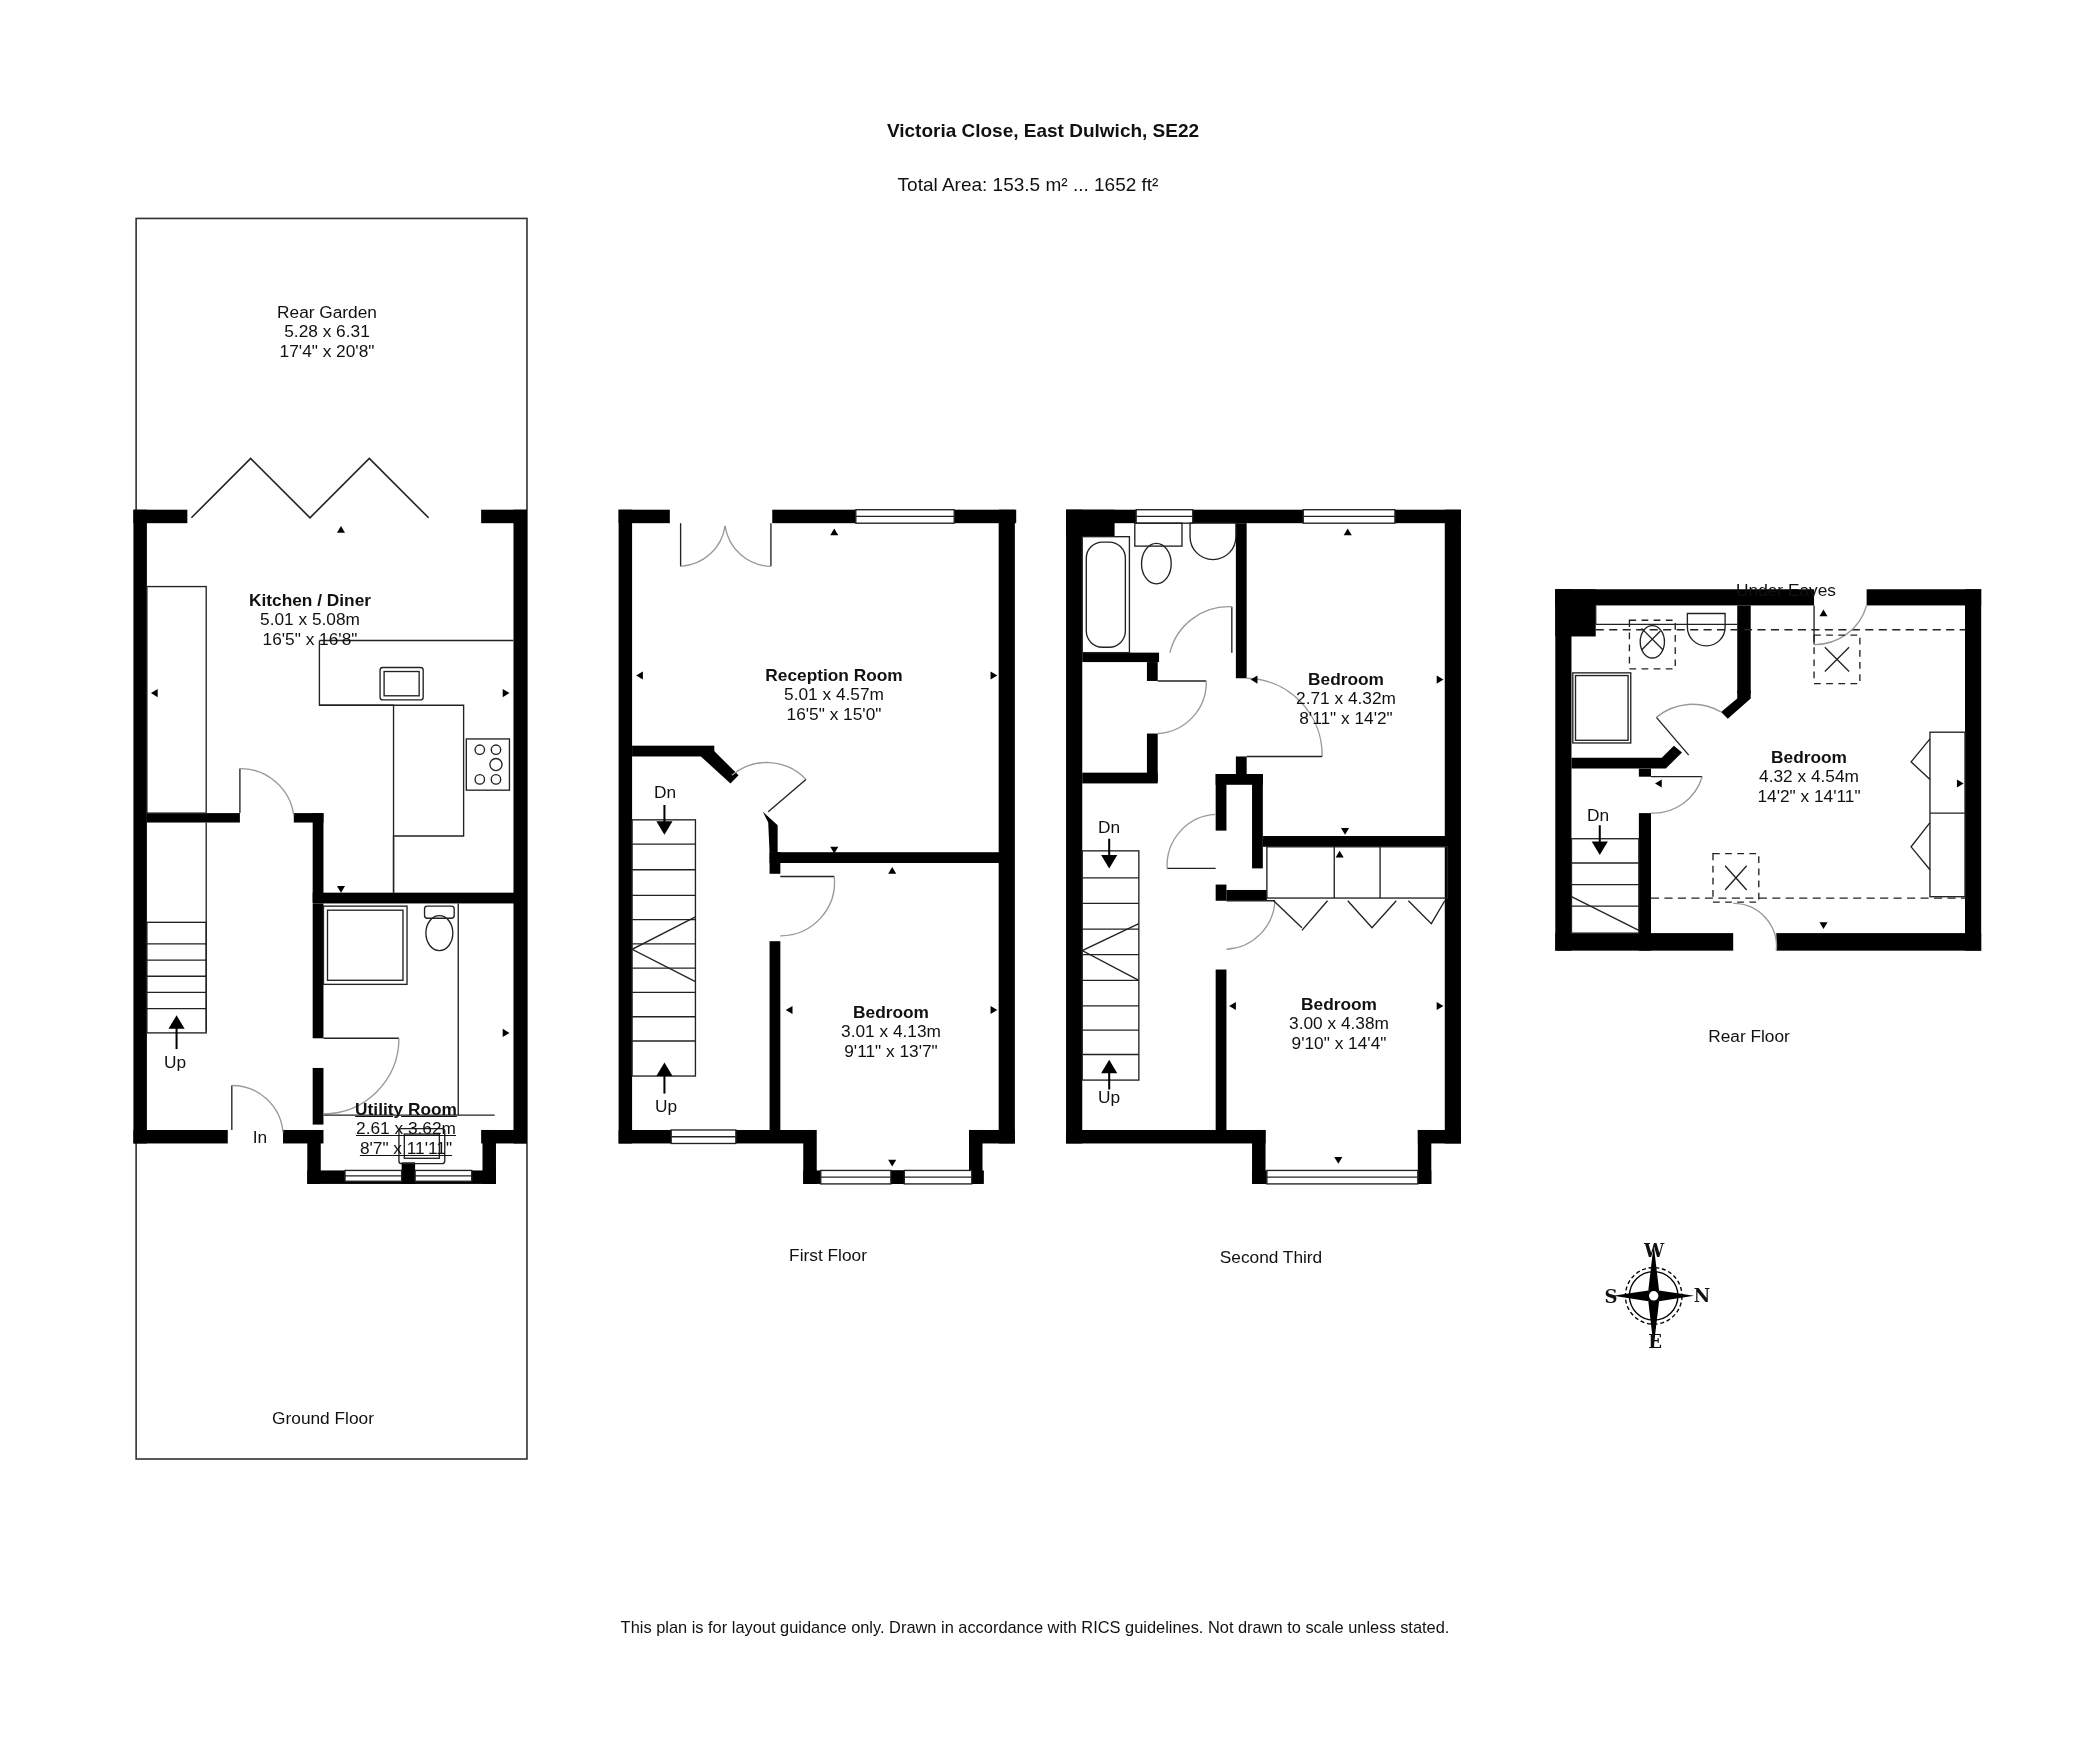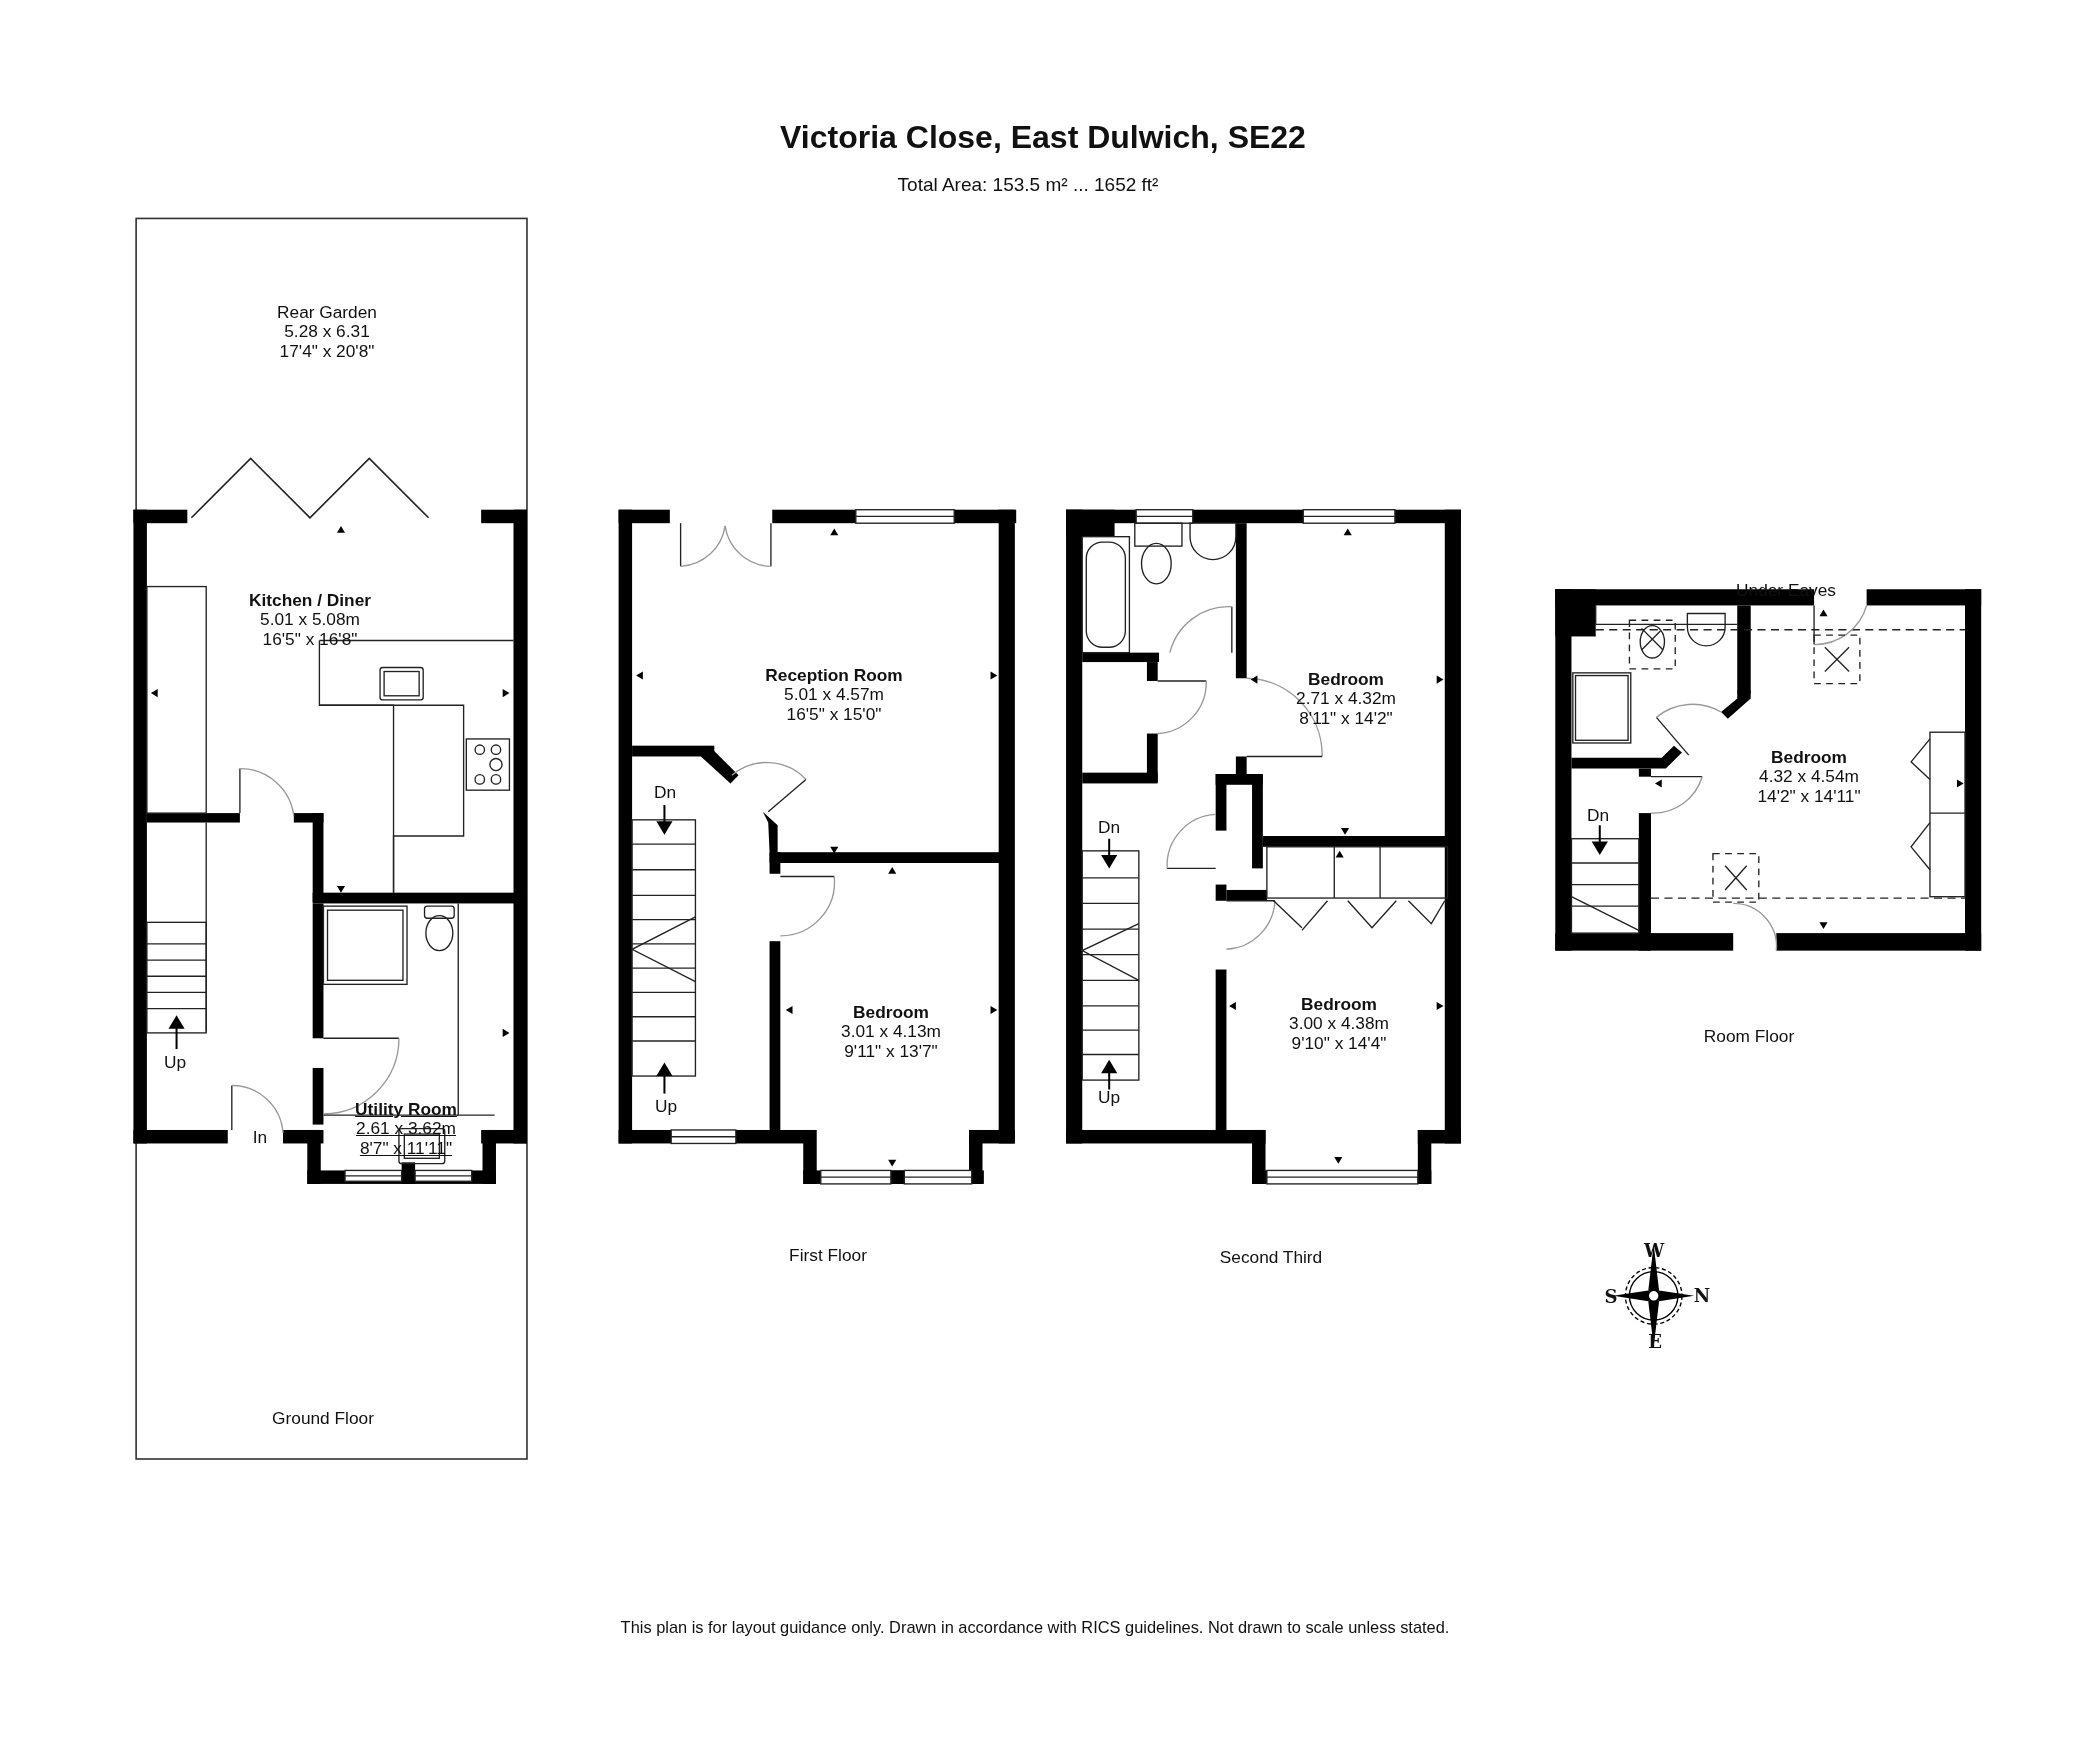--- a/index.html
+++ b/index.html
@@ -1,19 +1,19 @@
 <!DOCTYPE html>
 <html style="font-size:13px"><head>
 <meta charset="utf-8">
 <style>
   html, body { margin: 0; padding: 0; background: #ffffff; }
   body { width: 2089px; height: 1757px; position: relative; overflow: hidden; font-family: "Liberation Sans", sans-serif; color: #111; }
   .canvas { position: absolute; left: 0; top: 0; width: 2089px; height: 1757px; }
   .txt { position: absolute; text-align: center; white-space: nowrap; transform: translateX(-50%); line-height: 1.12; }
-  .title { font-size: 32px; font-weight: bold; }
+  .title { font-size: 19px; font-weight: bold; }
   .subtitle { font-size: 19px; }
   .room-name { font-size: 17.3px; font-weight: bold; display: block; }
   .room-dim { font-size: 17.3px; display: block; }
   .floor-label { font-size: 17.3px; }
   .small { font-size: 17.3px; }
   .footer { font-size: 16.4px; }
   .compass-letter { position: absolute; font-family: "DejaVu Serif", serif; font-weight: bold; font-size: 18px; transform: translate(-50%, -50%); }
 </style>
 </head>
 <body>
@@ -402,21 +402,21 @@
 <div class="txt small" style="left:1109px; top:1088px;">Up</div>
 <div class="txt floor-label" style="left:1271px; top:1248px;">Second Third</div>
 
 <div class="txt small" style="left:1786px; top:536px;margin-top:45px;">Under Eaves</div>
 <div class="txt" style="left:1809px; top:748px;">
   <span class="room-name">Bedroom</span>
   <span class="room-dim">4.32 x 4.54m</span>
   <span class="room-dim">14'2" x 14'11"</span>
 </div>
 <div class="txt small" style="left:1598px; top:806px;">Dn</div>
-<div class="txt floor-label" style="left:1749px; top:1027px;">Room Floor</div>
+<div class="txt floor-label" style="left:1749px; top:1027px;">Rear Floor</div>
 
 <div class="compass-letter" style="left:1654px; top:1250px;">W</div>
 <div class="compass-letter" style="left:1611px; top:1296px;">S</div>
 <div class="compass-letter" style="left:1702px; top:1295px;">N</div>
 <div class="compass-letter" style="left:1655px; top:1341px;">E</div>
 
 <div class="txt footer" style="left:1035px; top:1618px;">This plan is for layout guidance only. Drawn in accordance with RICS guidelines. Not drawn to scale unless stated.</div>
 
 
 </body></html>

